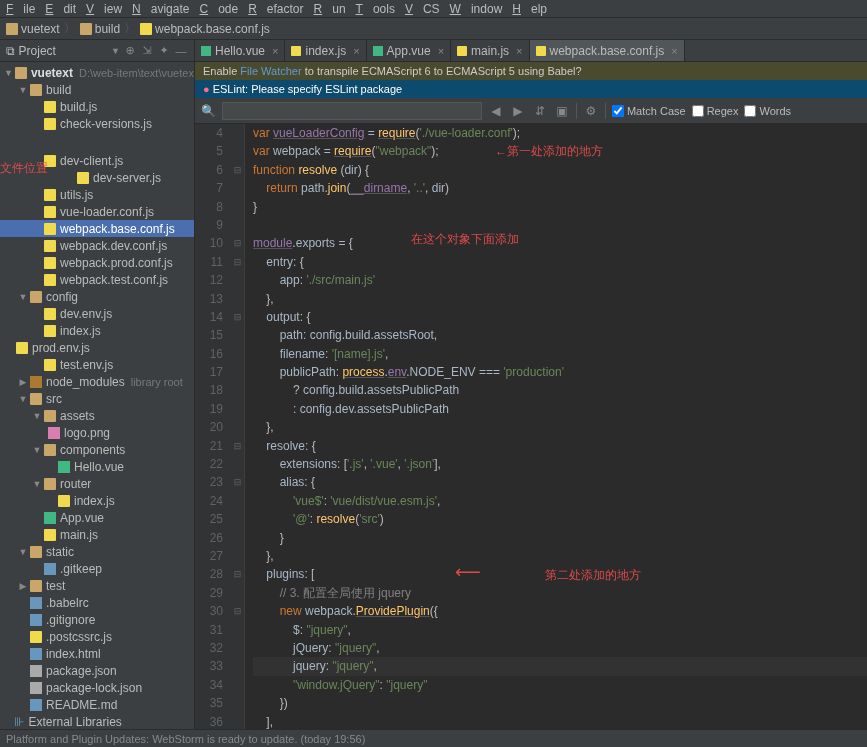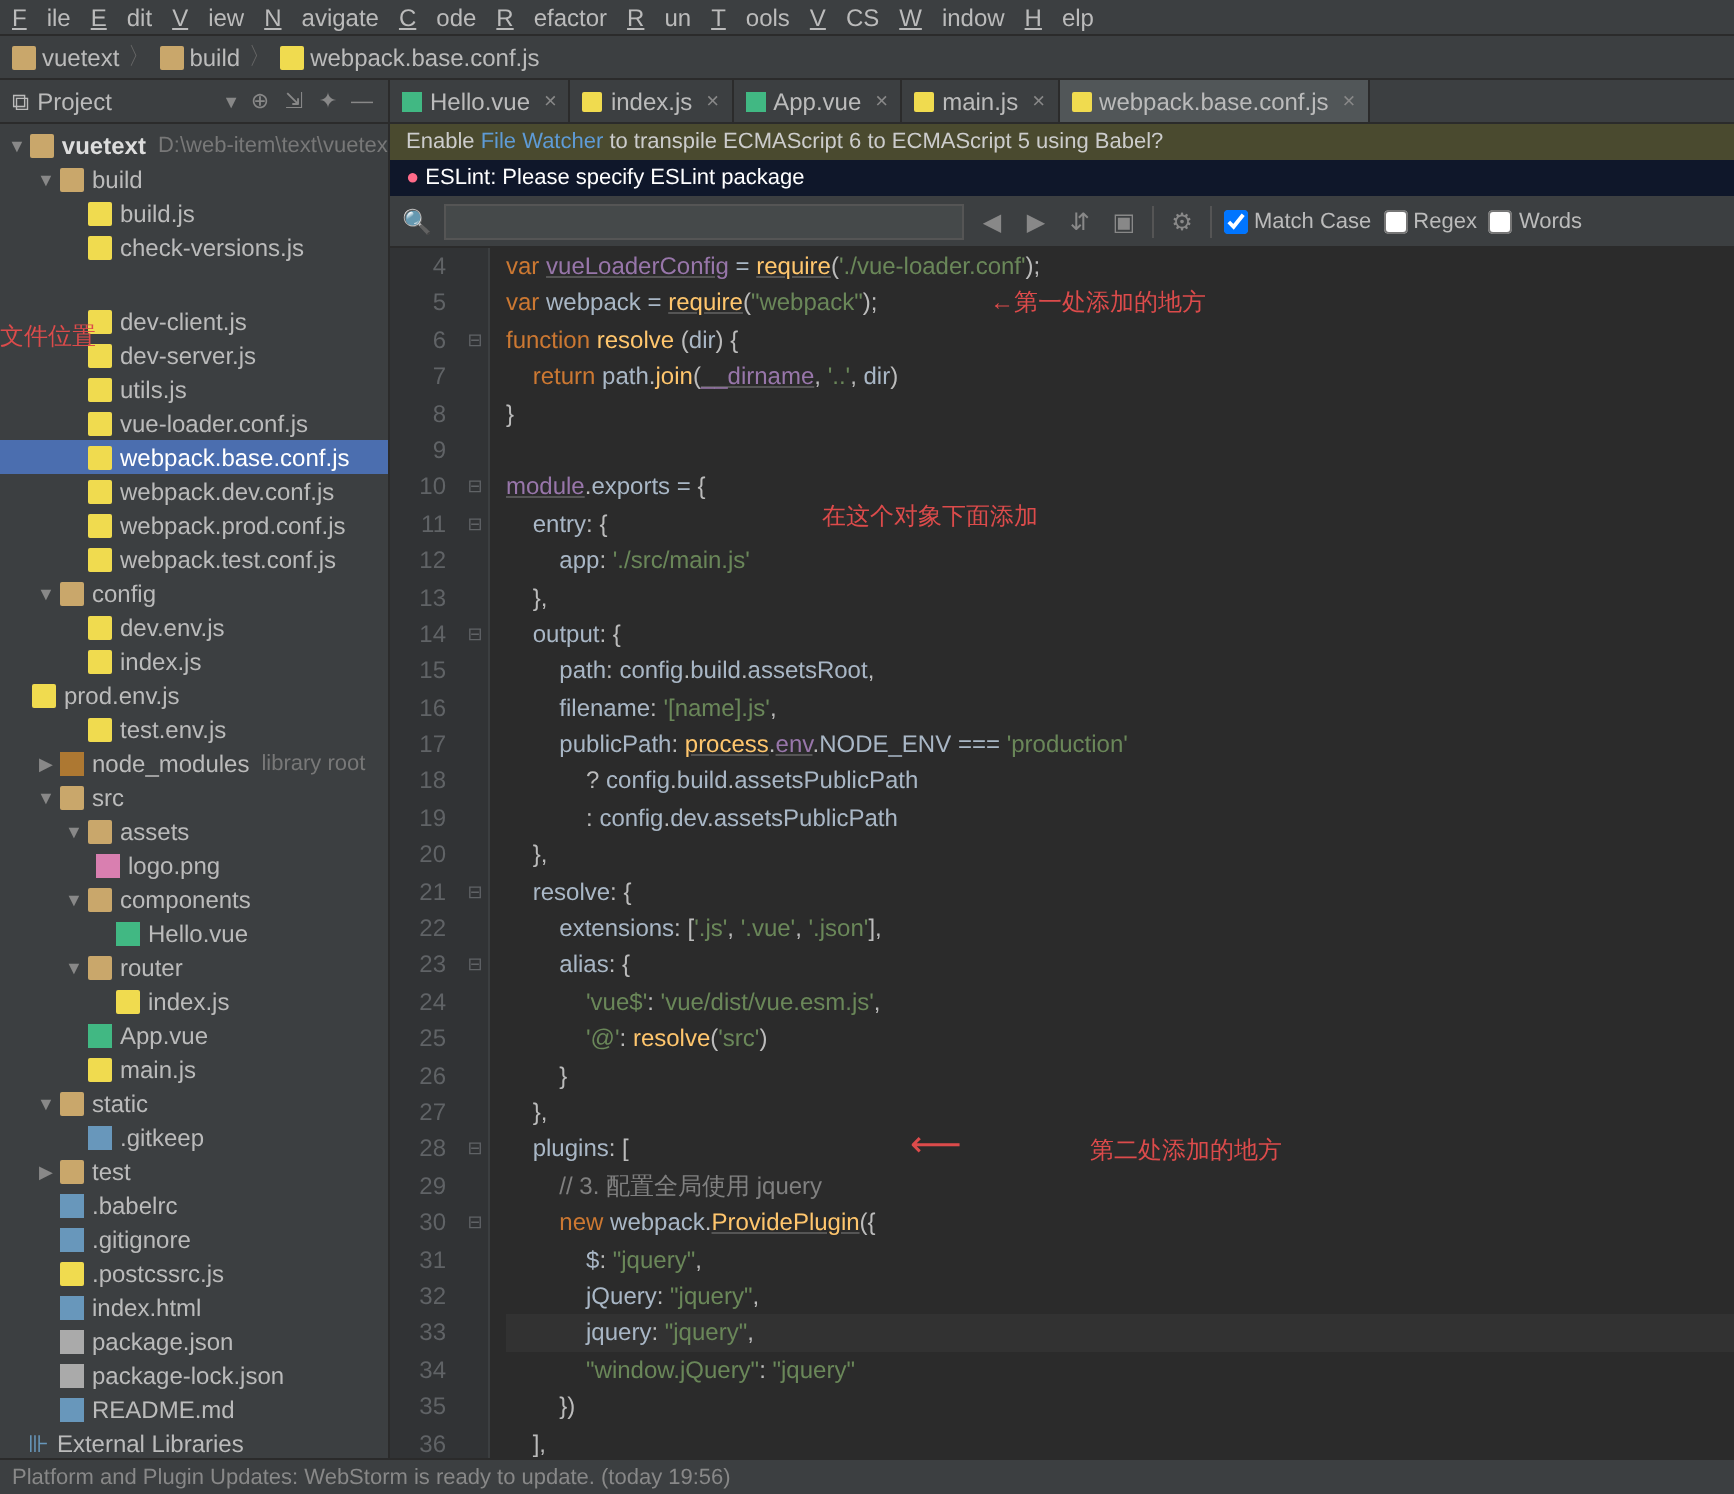--- a/index.html
+++ b/index.html
@@ -29,21 +29,21 @@
 .json-ico { background: #aaa; }
 .lib-ico { background: #ad7832; }
 .editor { flex: 1; display: flex; flex-direction: column; background: #2b2b2b; }
 .tabs { display: flex; background: #3c3f41; border-bottom: 1px solid #2b2b2b; height: 22px; }
 .tab { display: flex; align-items: center; padding: 0 6px; border-right: 1px solid #2b2b2b; cursor: pointer; gap: 4px; }
 .tab.active { background: #515658; }
 .tab .close { color: #888; margin-left: 3px; font-size: 11px; }
 .banner { padding: 3px 8px; font-size: 11px; }
 .banner.info { background: #4a4a2f; color: #ccc; }
 .banner.info a { color: #5e9bd6; text-decoration: none; }
-.banner.err { background: #0f172a; color: #fff; }
+.banner.err { background: #0c4a6e; color: #fff; }
 .banner.err .dot { color: #ff6b8a; margin-right: 3px; }
 .findbar { display: flex; align-items: center; background: #3c3f41; padding: 3px 6px; border-bottom: 1px solid #2b2b2b; gap: 6px; height: 26px; }
 .findbar input { flex: 0 0 260px; background: #45494a; border: 1px solid #555; color: #bbb; padding: 2px 18px 2px 6px; font-size: 11px; }
 .findbar .tool { width: 16px; height: 16px; display: flex; align-items: center; justify-content: center; color: #888; cursor: pointer; }
 .findbar .sep { width: 1px; height: 16px; background: #555; }
 .findbar .chk { display: flex; align-items: center; gap: 3px; font-size: 11px; cursor: pointer; }
 .findbar .chk input { flex: none; width: 12px; height: 12px; }
 .code { flex: 1; display: flex; overflow: auto; font-family: Consolas, monospace; font-size: 12px; line-height: 18.4px; }
 .gutter { background: #313335; color: #606366; text-align: right; padding: 0 8px 0 4px; user-select: none; width: 36px; }
 .gutter div { height: 18.4px; }
@@ -126,21 +126,21 @@
         <div class="tree-row" style="padding-left: 32px;">
           <span class="arrow"></span>
           <span class="ico js-ico"></span>
           <span>check-versions.js</span>
         </div>
         <div class="tree-row" style="padding-left: 32px; margin-top: 20px;">
           <span class="arrow"></span>
           <span class="ico js-ico"></span>
           <span>dev-client.js</span>
         </div>
-        <div class="tree-row" style="padding-left: 32px;">
+        <div class="tree-row" style="padding-left: 32px; justify-content: center;">
           <span class="arrow"></span>
           <span class="ico js-ico"></span>
           <span>dev-server.js</span>
         </div>
         <div class="tree-row" style="padding-left: 32px;">
           <span class="arrow"></span>
           <span class="ico js-ico"></span>
           <span>utils.js</span>
         </div>
         <div class="tree-row" style="padding-left: 32px;">
@@ -432,21 +432,21 @@
         </div>
       <div class="src" id="src">
           <div class="line"><span class="kw">var</span> <span class="id ul">vueLoaderConfig</span> <span class="op">=</span> <span class="fn ul">require</span>(<span class="str">'./vue-loader.conf'</span>);</div>
           <div class="line"><span class="kw">var</span> <span class="def">webpack</span> <span class="op">=</span> <span class="fn ul">require</span>(<span class="str">"webpack"</span>);</div>
           <div class="anno" style="top: 18.4px; left: 250px;">←第一处添加的地方</div>
           <div class="line"><span class="kw">function</span> <span class="fn">resolve</span> (<span class="def">dir</span>) {</div>
           <div class="line">    <span class="kw">return</span> <span class="def">path</span>.<span class="fn">join</span>(<span class="id ul">__dirname</span>, <span class="str">'..'</span>, <span class="def">dir</span>)</div>
           <div class="line">}</div>
           <div class="line"></div>
           <div class="line"><span class="id ul">module</span>.<span class="def">exports</span> <span class="op">=</span> {</div>
-          <div class="anno" style="top: 125px; left: 166px;">在这个对象下面添加</div>
+          <div class="anno" style="top: 106px; left: 166px;">在这个对象下面添加</div>
           <div class="line">    <span class="def">entry</span>: {</div>
           <div class="line">        <span class="def">app</span>: <span class="str">'./src/main.js'</span></div>
           <div class="line">    },</div>
           <div class="line">    <span class="def">output</span>: {</div>
           <div class="line">        <span class="def">path</span>: <span class="def">config</span>.<span class="def">build</span>.<span class="def">assetsRoot</span>,</div>
           <div class="line">        <span class="def">filename</span>: <span class="str">'[name].js'</span>,</div>
           <div class="line">        <span class="def">publicPath</span>: <span class="fn ul">process</span>.<span class="id ul">env</span>.<span class="def">NODE_ENV</span> <span class="op">===</span> <span class="str">'production'</span></div>
           <div class="line">            ? <span class="def">config</span>.<span class="def">build</span>.<span class="def">assetsPublicPath</span></div>
           <div class="line">            : <span class="def">config</span>.<span class="def">dev</span>.<span class="def">assetsPublicPath</span></div>
           <div class="line">    },</div>

